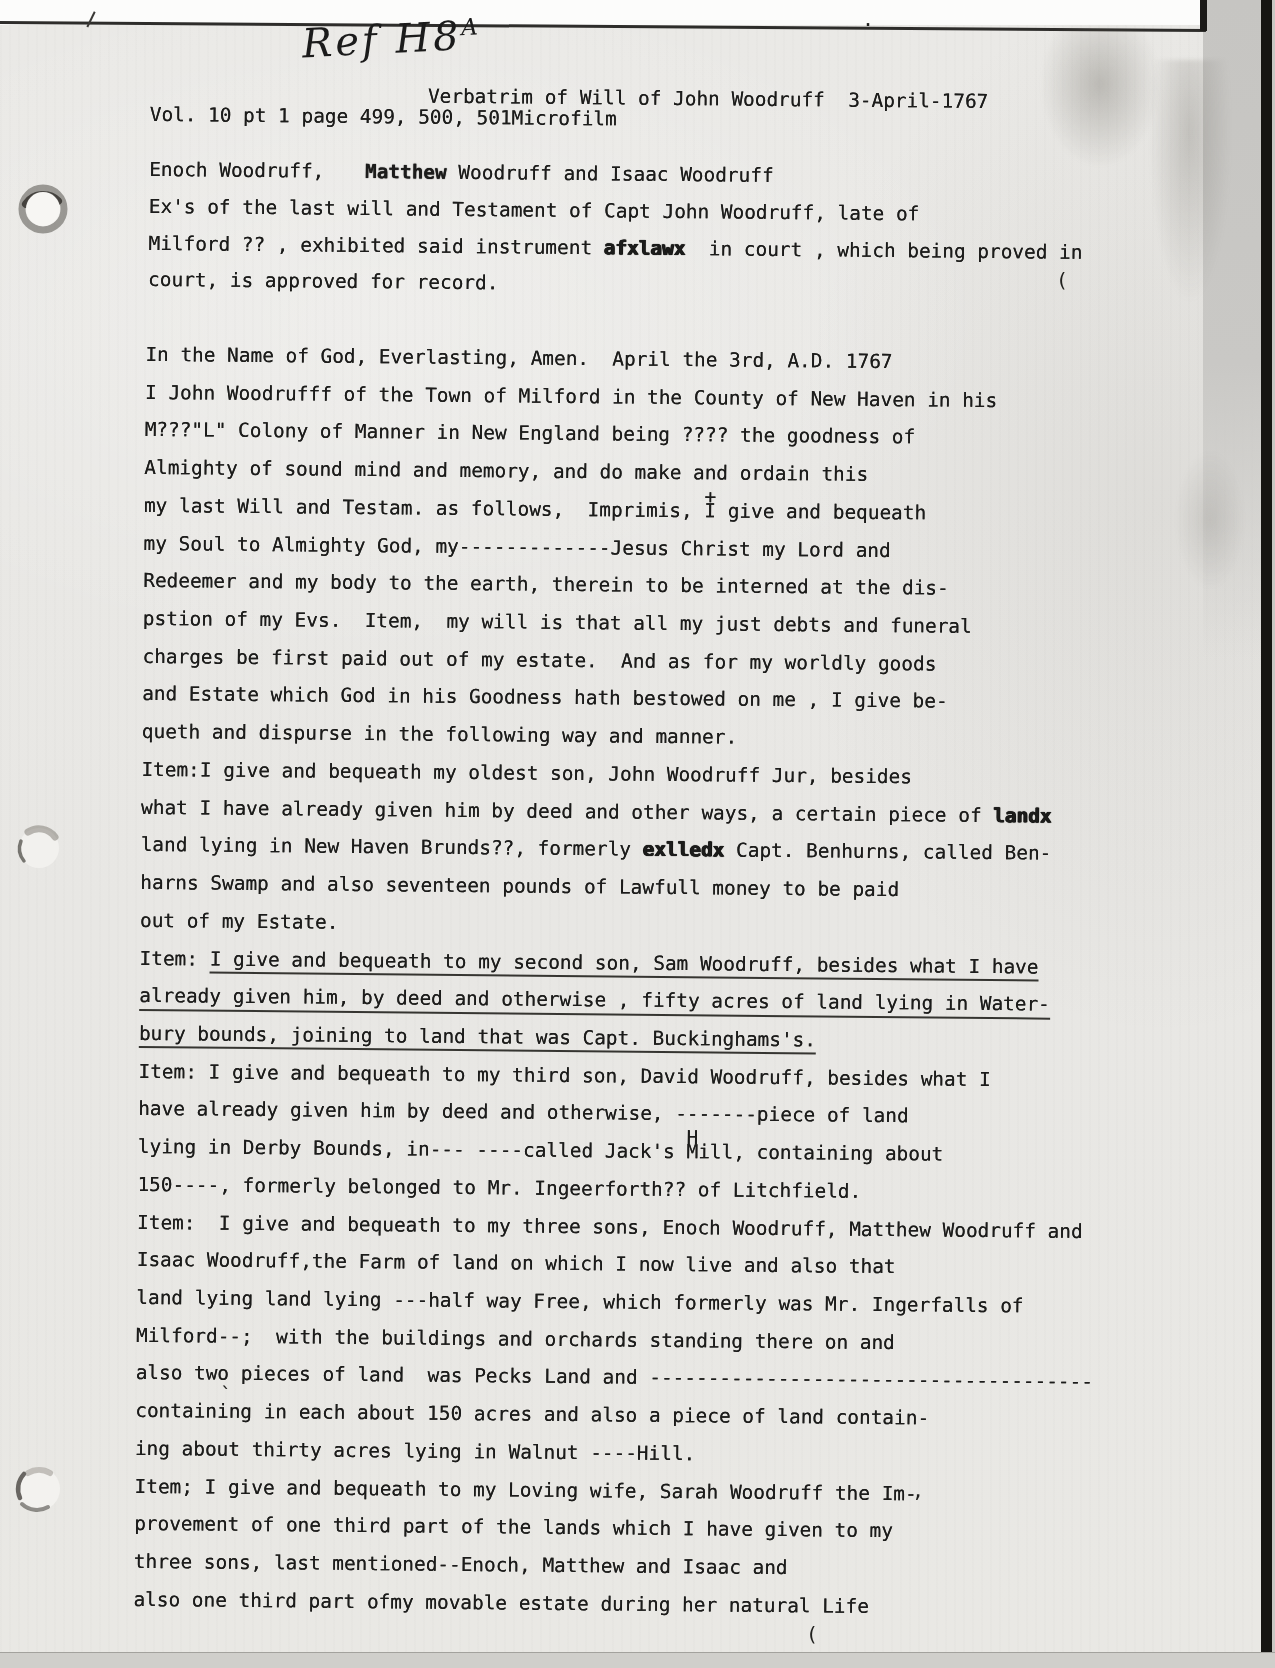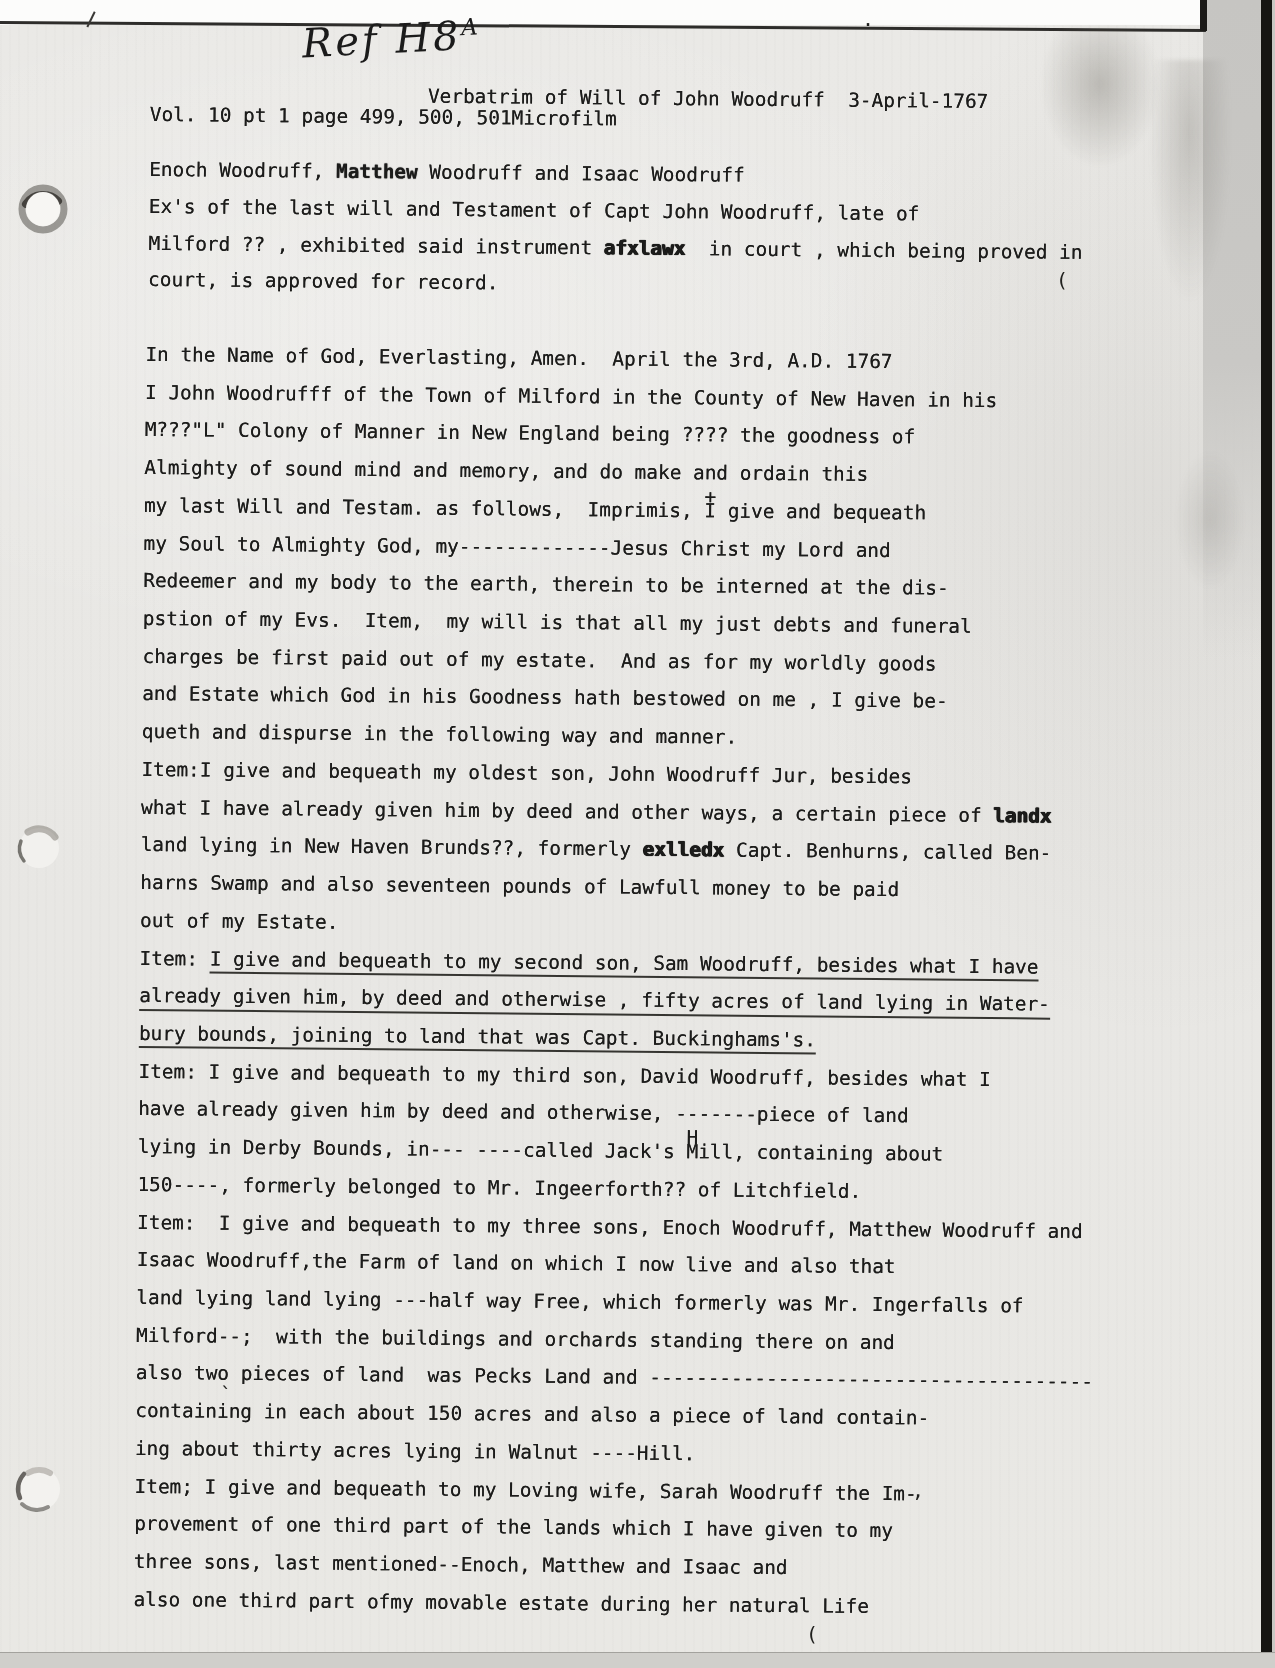--- a/index.html
+++ b/index.html
@@ -64,21 +64,21 @@
     color:#1c1c1b;font-size:19.4px;
     text-shadow:0 0 0.6px rgba(25,25,22,.9);
   }
   .hdr-title{position:absolute;left:428px;top:82px;white-space:pre;}
   .hdr-vol{position:absolute;left:150px;top:103px;white-space:pre;}
   .para{position:absolute;white-space:pre;}
   #para1{left:150px;top:152px;}
   #para1 .tline{height:36.8px;line-height:36.8px;}
   #body{left:148px;top:336px;}
   #body .tline{height:37.72px;line-height:37.72px;}
-  .s-b{font-weight:bold;text-shadow:0 0 1px #000;}
+  .s-b{font-weight:bold;text-shadow:0 0 1px #000;margin-left:29px;}
   .s-bx{font-weight:bold;text-shadow:0.6px 0 0 #151512,-0.6px 0 0 #151512,0 0 1px #000;}
   .s-u{border-bottom:2.3px solid rgba(28,28,24,.88);padding-bottom:1.5px;}
   .s-ov{position:relative;top:-14px;margin-right:-11.68px;}
   .stray{position:absolute;color:#21211f;font-size:20px;white-space:pre;}
 </style>
 </head>
 <body>
 
 <div class="top-strip"></div>
 <div class="page"></div>

